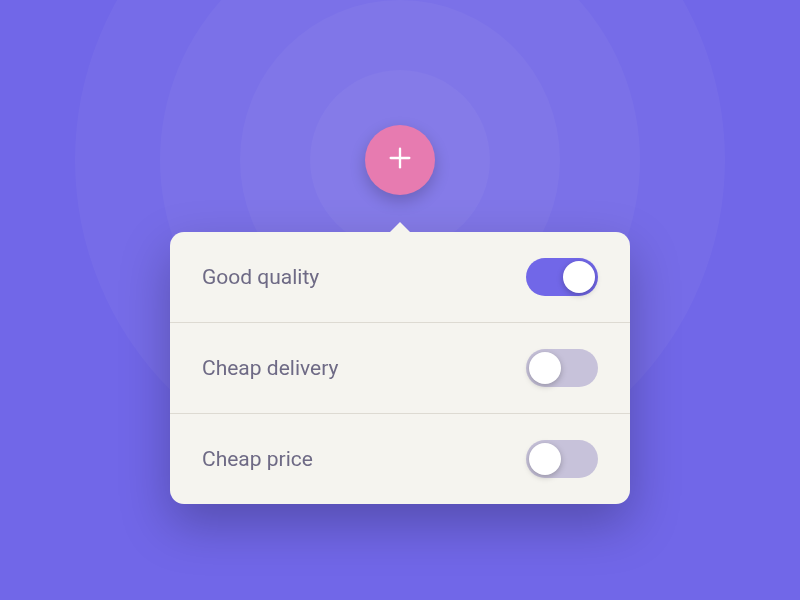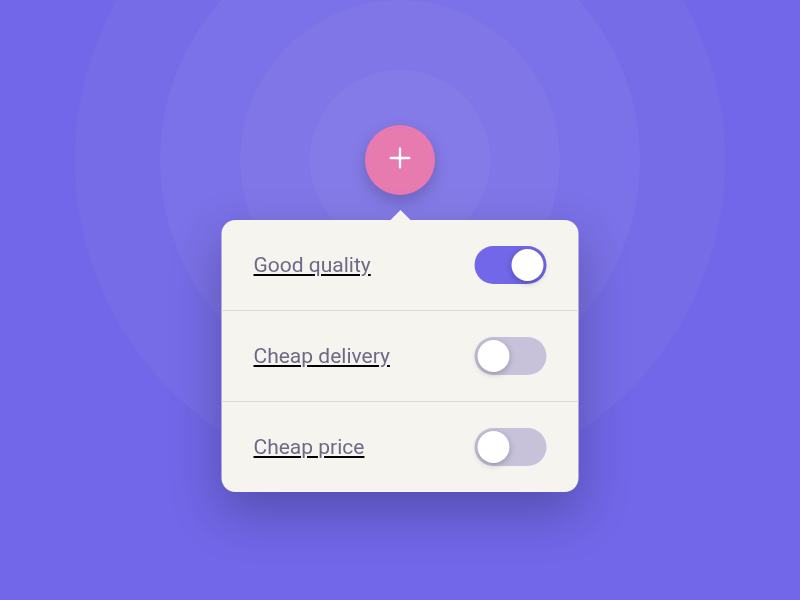--- a/index.html
+++ b/index.html
@@ -58,26 +58,25 @@
       cursor: pointer;
     }
     .fab svg {
       width: 28px;
       height: 28px;
     }
     .popover {
       position: absolute;
       left: 50%;
       transform: translateX(-50%);
-      top: 220px;
-      width: 357px;
+      top: 232px;
+      width: 460px;
       background: #f5f4ef;
       border-radius: 14px;
       box-shadow: 0 20px 50px rgba(0,0,0,0.25);
-      text-decoration: underline;
     }
     .popover::before {
       content: "";
       position: absolute;
       top: -10px;
       left: 50%;
       transform: translateX(-50%);
       width: 0;
       height: 0;
       border-left: 14px solid transparent;

